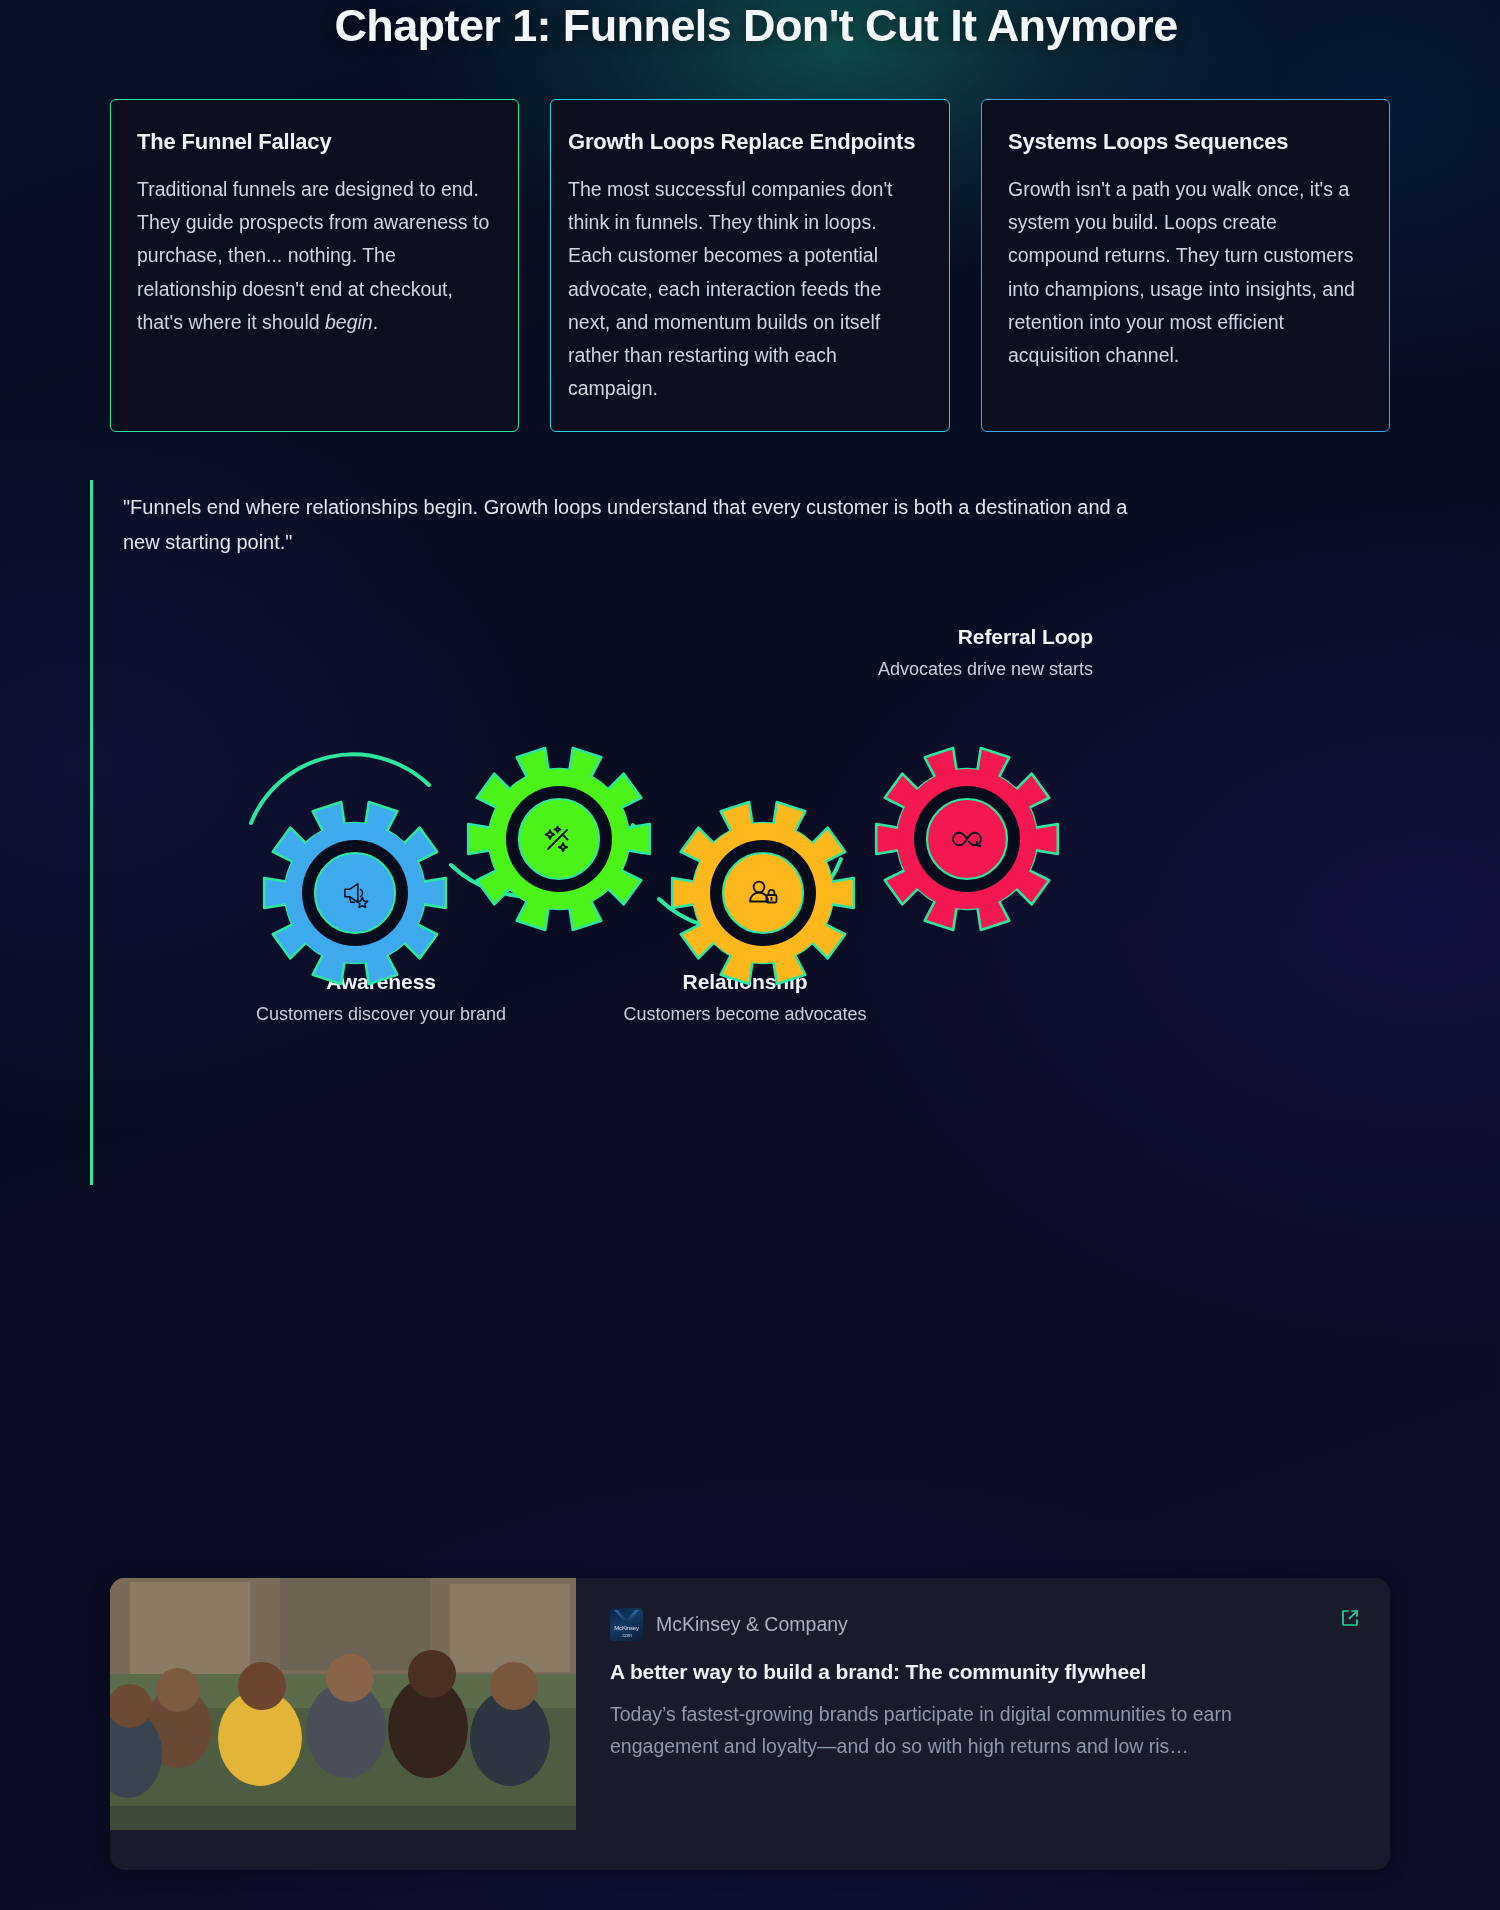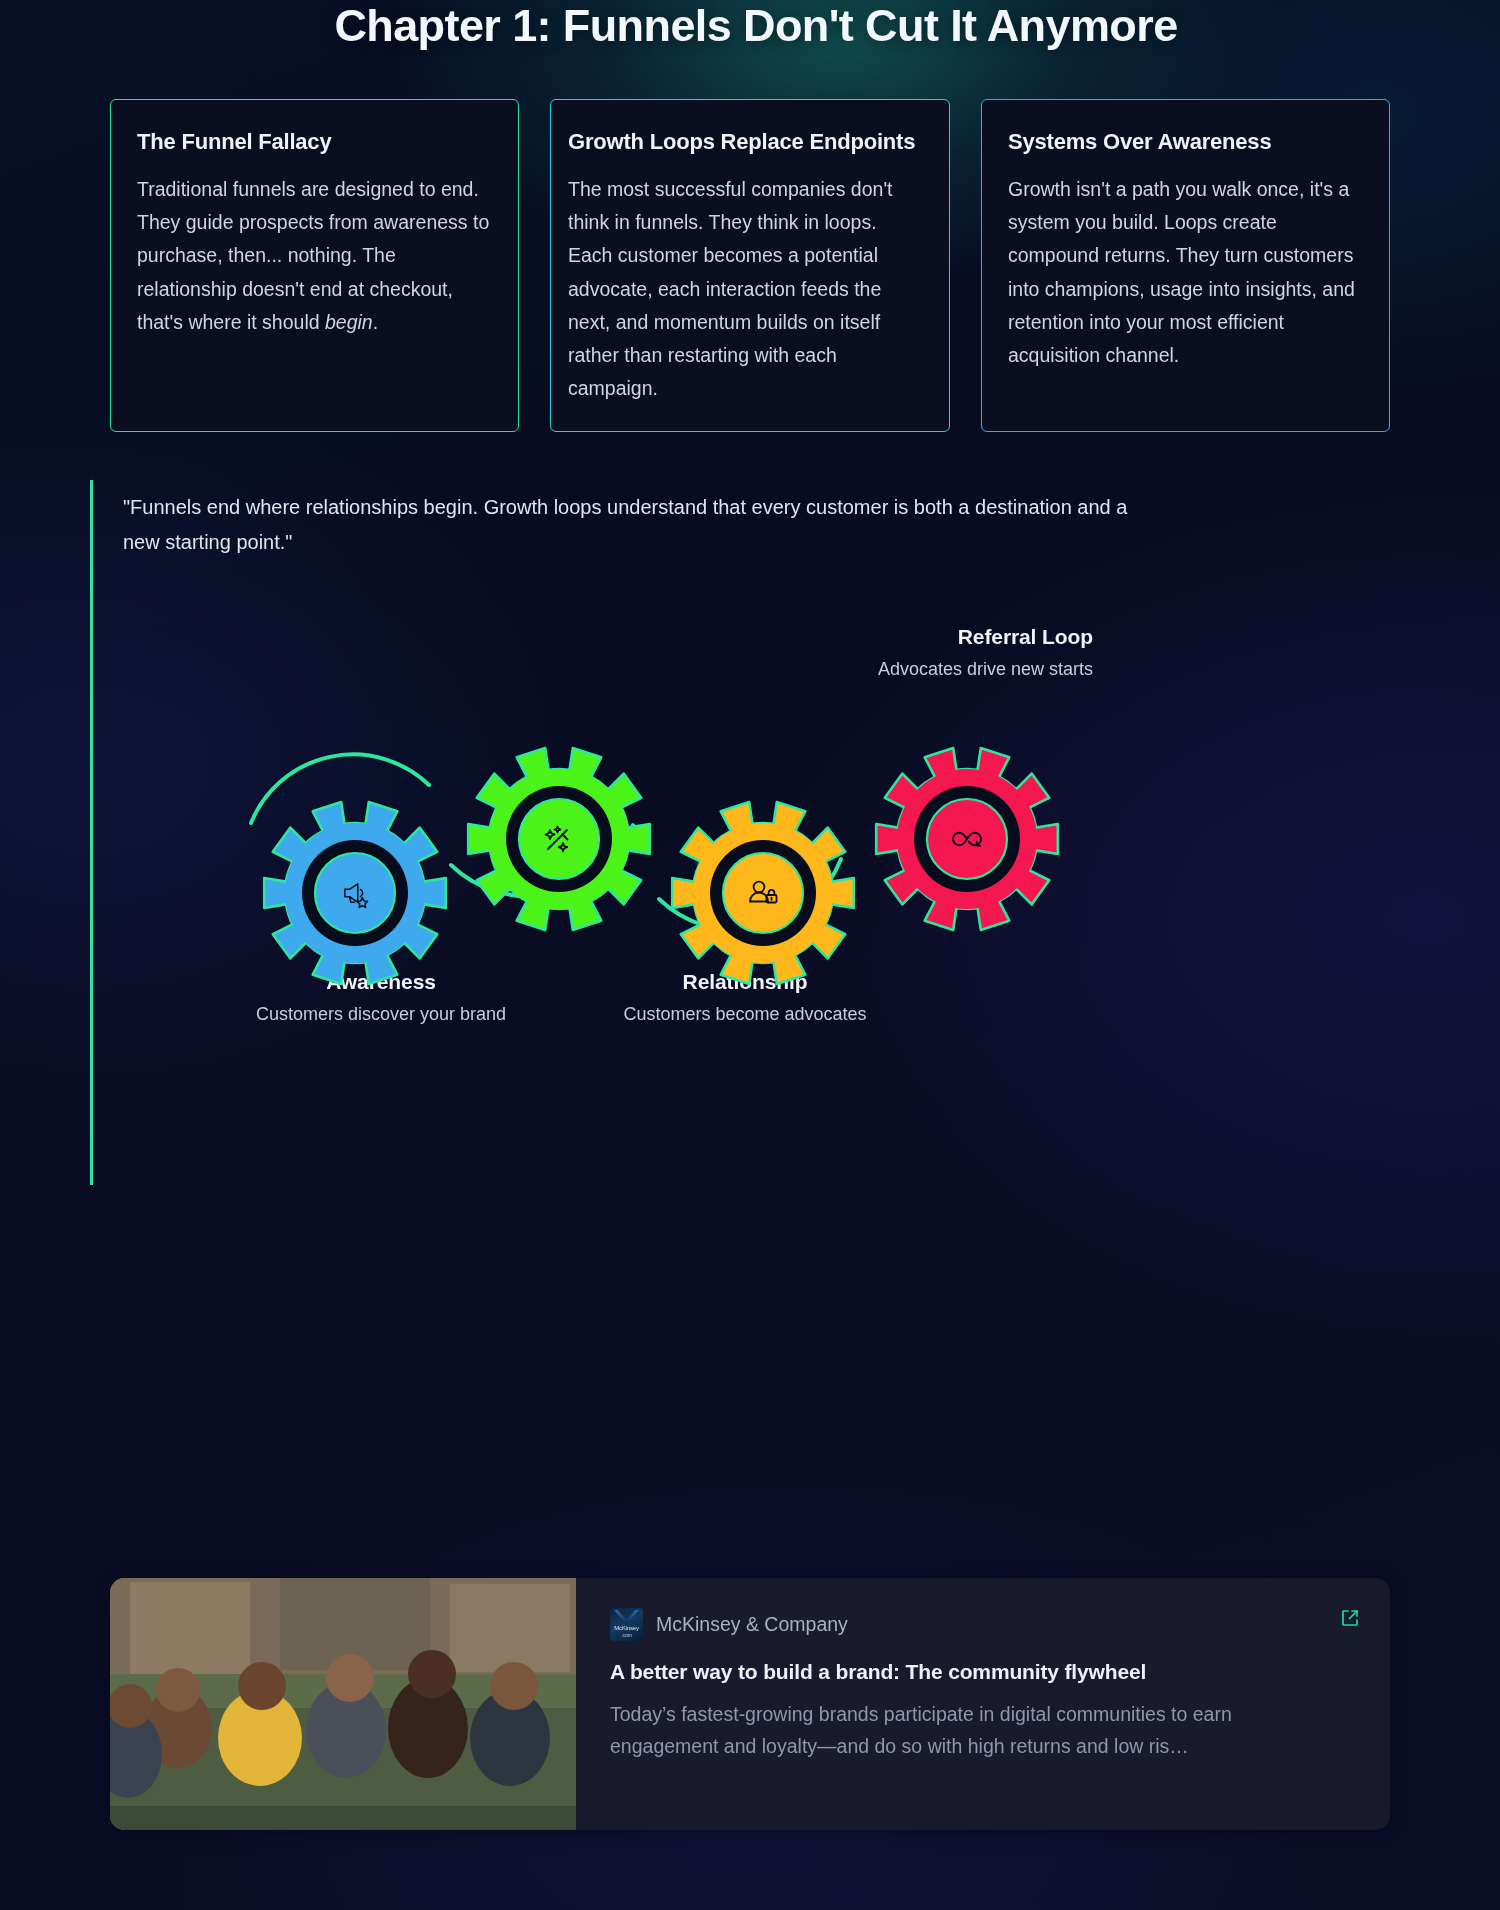--- a/index.html
+++ b/index.html
@@ -117,21 +117,21 @@
   .lbl-rel { left: 457px; top: 345px; }
 
   svg.gears { position: absolute; left: 110px; top: 68px; }
 
   
   .linkcard {
     position: absolute;
     left: 110px;
     top: 1578px;
     width: 1280px;
-    height: 252px;
+    height: 292px;
     background: #191b2d;
     border-radius: 15px;
     display: flex;
     overflow: hidden;
     box-shadow: 0 2px 18px rgba(0,0,0,0.35);
   }
   .thumb {
     width: 466px;
     height: 252px;
     flex: 0 0 466px;
@@ -188,21 +188,21 @@
       <div class="card-title">The Funnel Fallacy</div>
       <div class="card-body"><span>Traditional funnels are designed to end. They guide prospects from awareness to purchase, then... nothing. The relationship doesn't end at checkout, that's where it should </span><em>begin</em><span>.</span></div>
     </div>
 
     <div class="card c2" style="border-color: rgb(39, 207, 224); padding-left: 17px;">
       <div class="card-title">Growth Loops Replace Endpoints</div>
       <div class="card-body">The most successful companies don't think in funnels. They think in loops. Each customer becomes a potential advocate, each interaction feeds the next, and momentum builds on itself rather than restarting with each campaign.</div>
     </div>
 
     <div class="card c3" style="border-color: rgb(58, 166, 240);">
-      <div class="card-title">Systems Over Awareness</div>
+      <div class="card-title">Systems Loops Sequences</div>
       <div class="card-body">Growth isn't a path you walk once, it's a system you build. Loops create compound returns. They turn customers into champions, usage into insights, and retention into your most efficient acquisition channel.</div>
     </div>
 
   </div>
 
   <div class="rail" style="border-left-color: rgb(46, 230, 160);">
 
     <div class="quote">"Funnels end where relationships begin. Growth loops understand that every customer is both a destination and a new starting point."</div>
 
     <div class="diagram">

